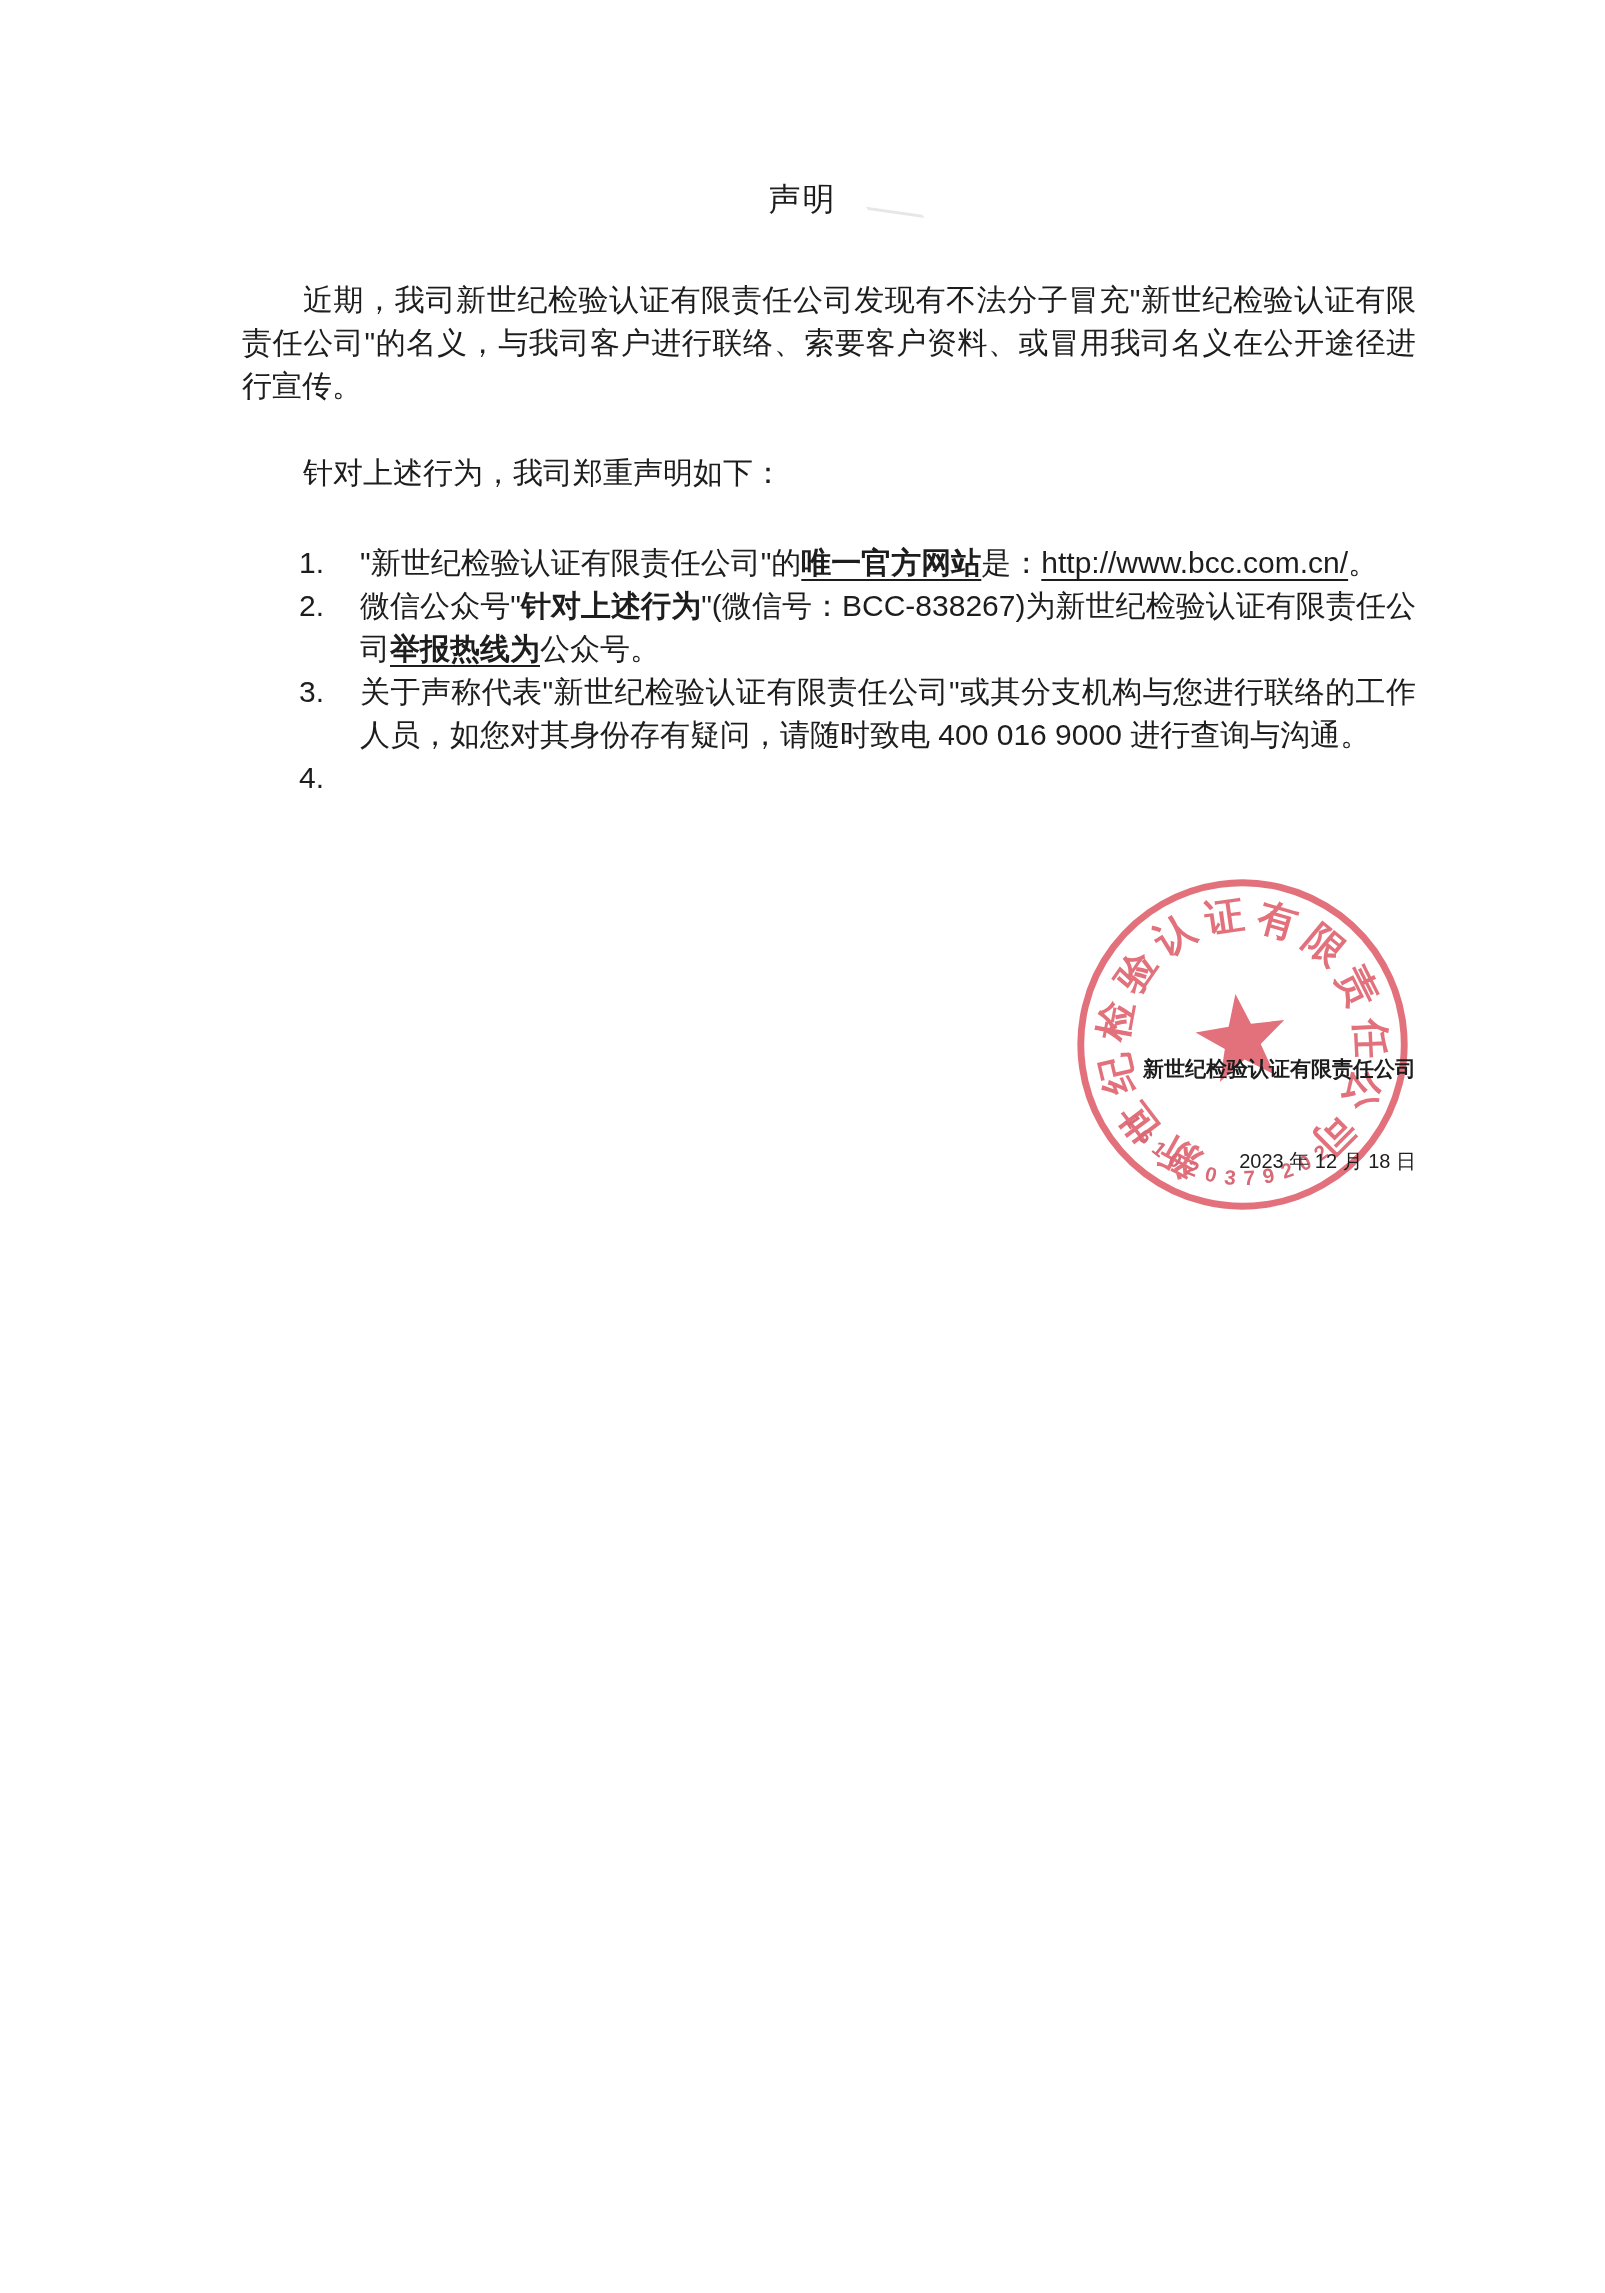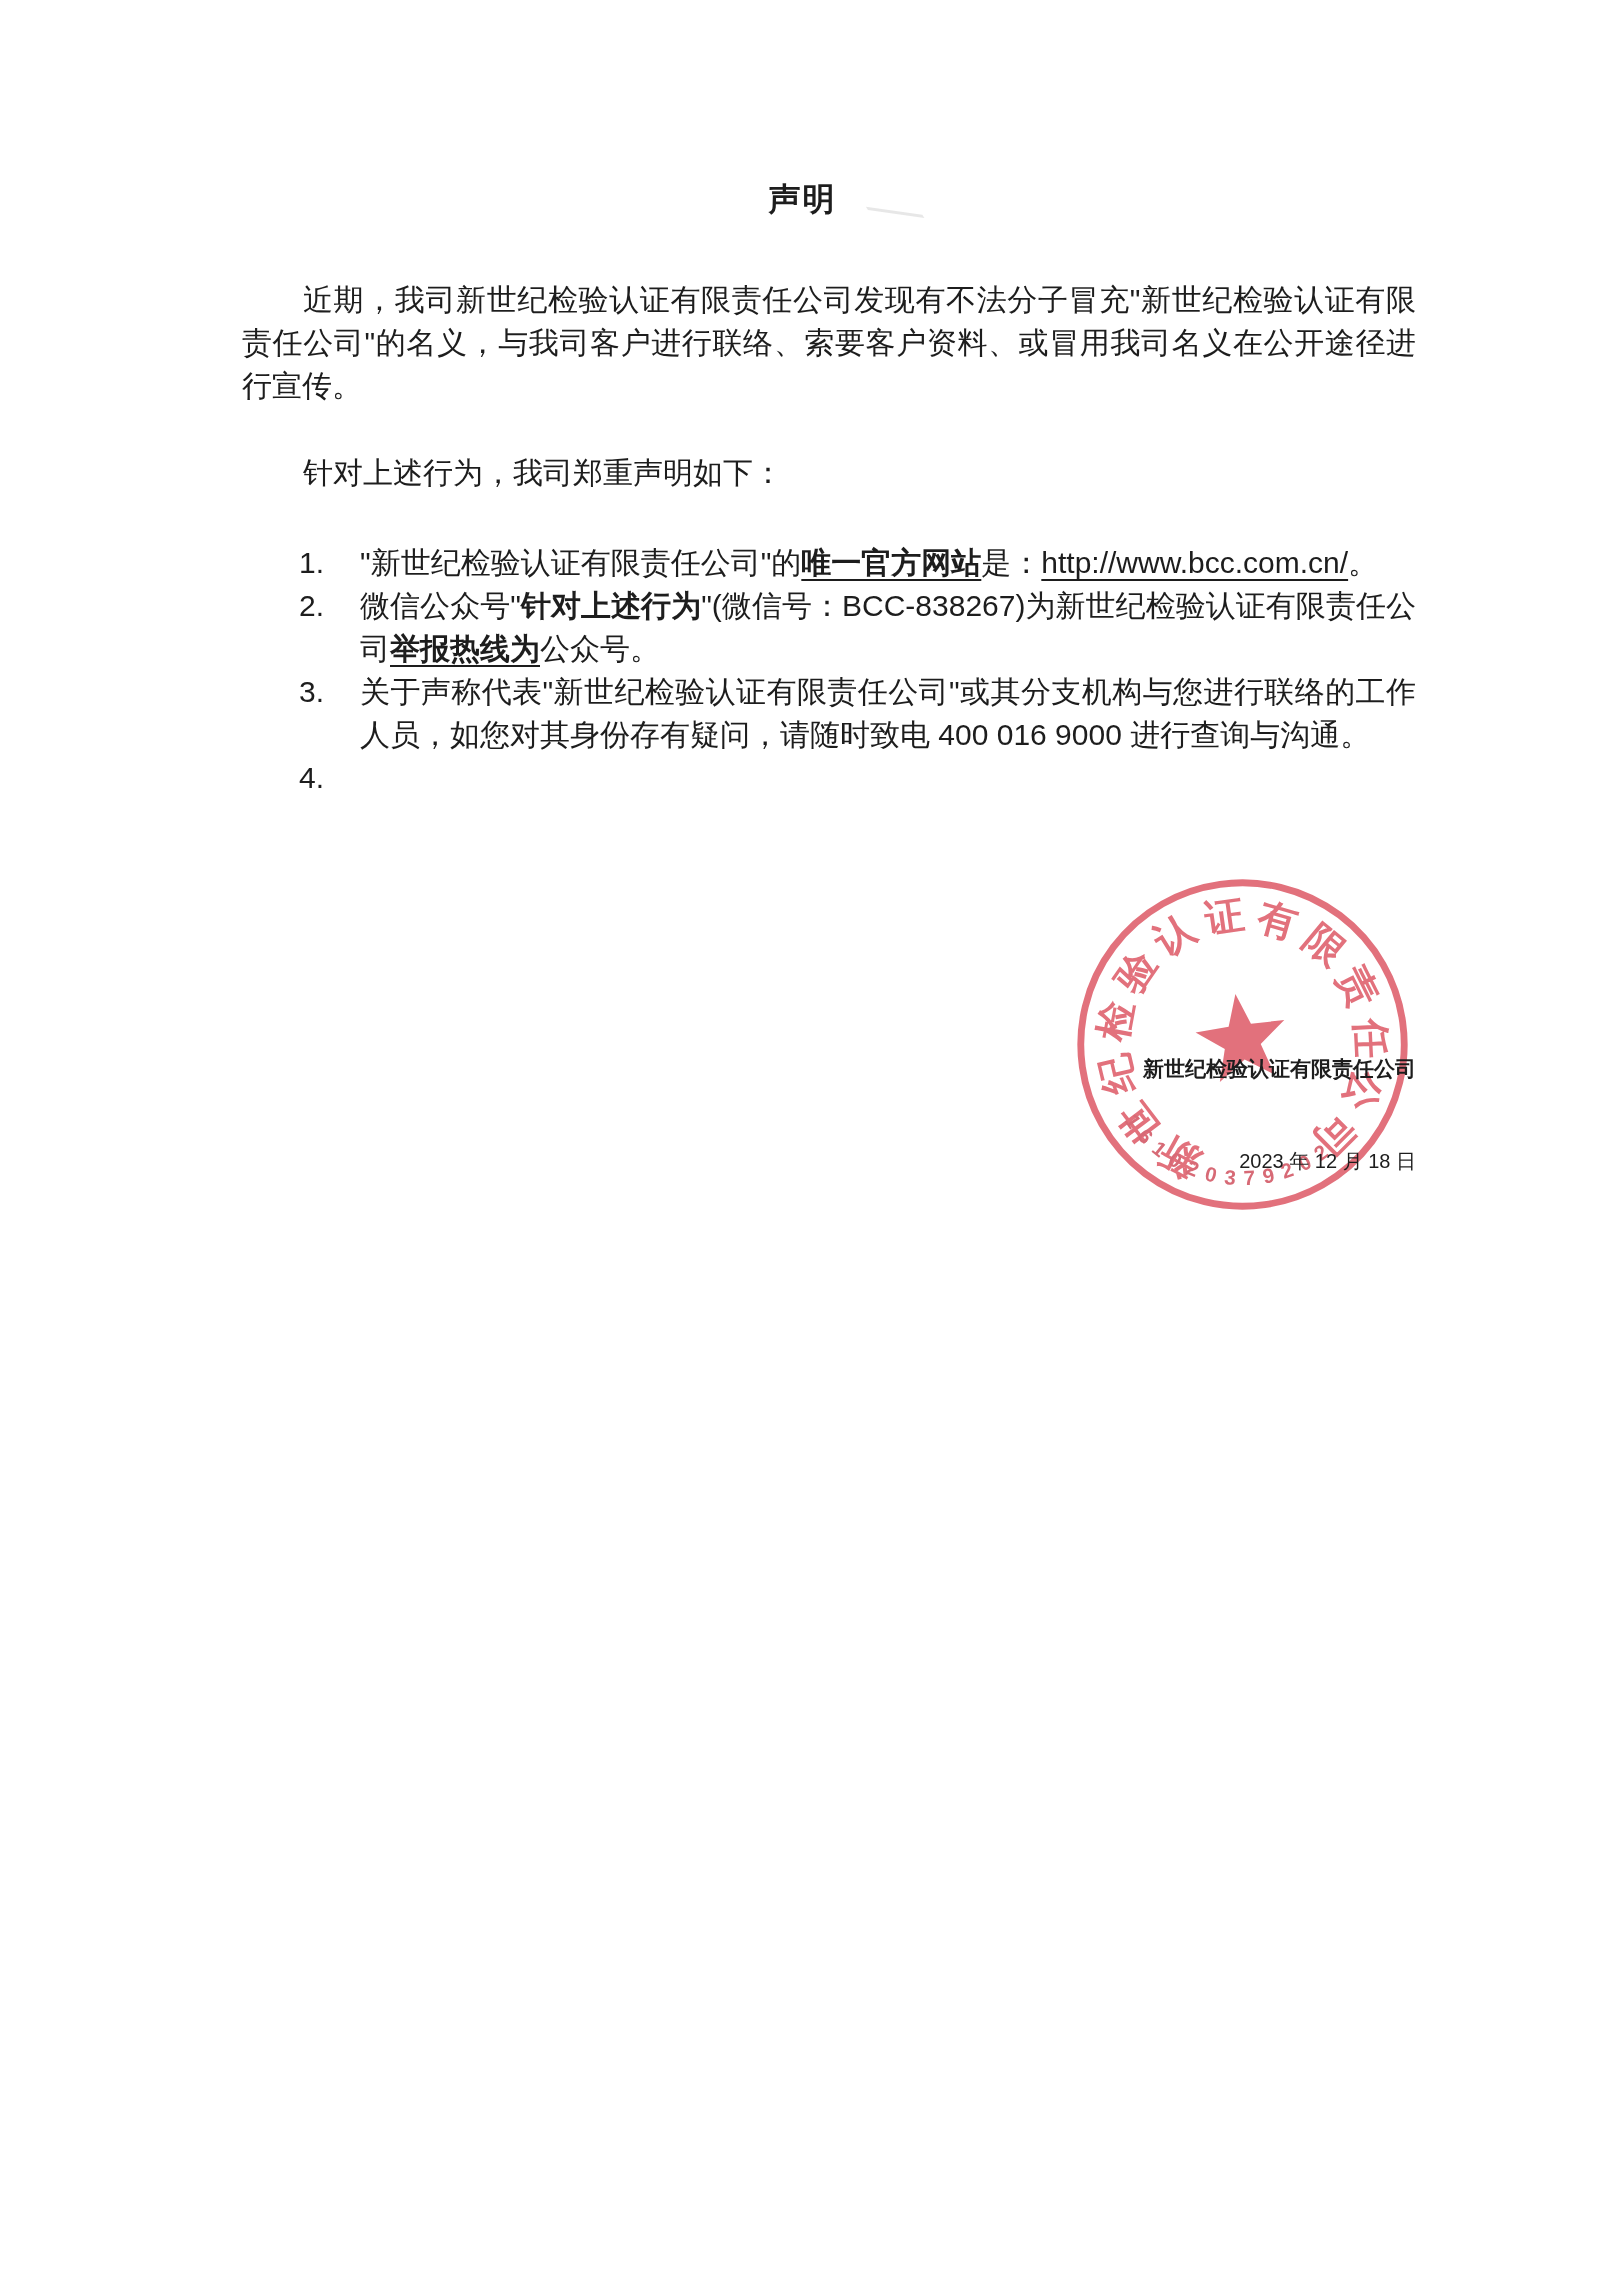--- a/index.html
+++ b/index.html
@@ -13,21 +13,21 @@
     font-size:30px;
     line-height:43px;
   }
   .abs{position:absolute;left:242px;width:1174px;z-index:2;}
   .title{
     top:180px;
     margin:0;
     text-align:center;
     transform:translateX(-26.5px);
     font-size:32px;
-    font-weight:700;
+    font-weight:400;
     letter-spacing:2px;
     line-height:39px;
   }
   .para{margin:0;text-align:justify;}
   .indent{text-indent:61px;}
   .p1{top:278px;}
   .p2{top:451px;}
   .list{top:541px;margin:0;padding:0;list-style:none;}
   .list li{position:relative;padding-left:118px;text-align:justify;}
   .list .num{position:absolute;left:57px;top:0;text-indent:0;}

